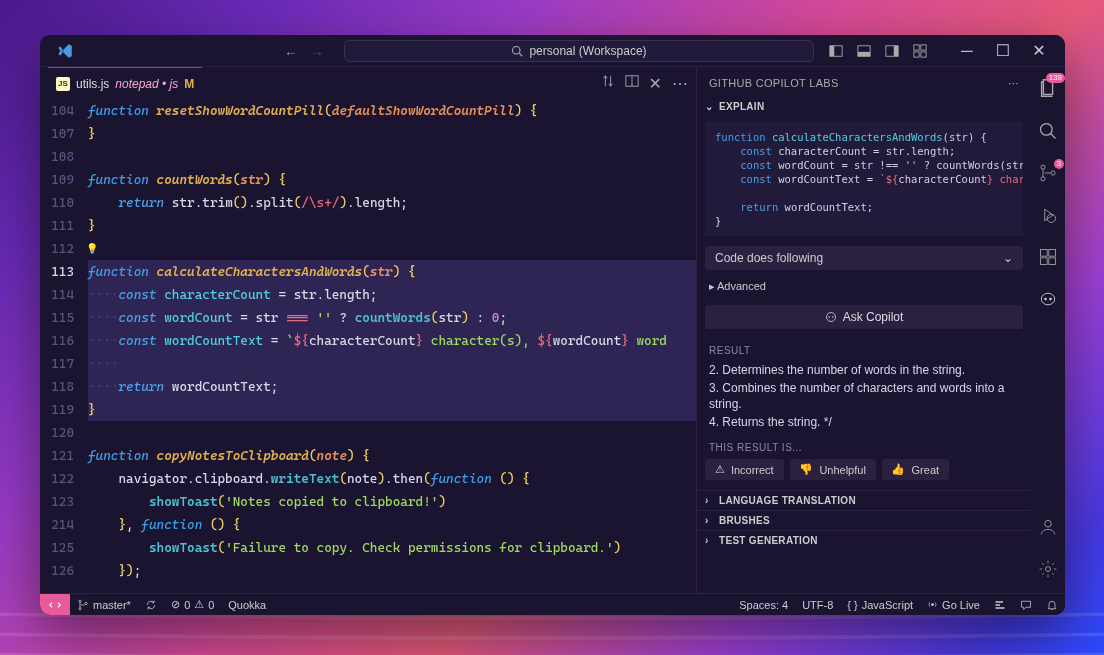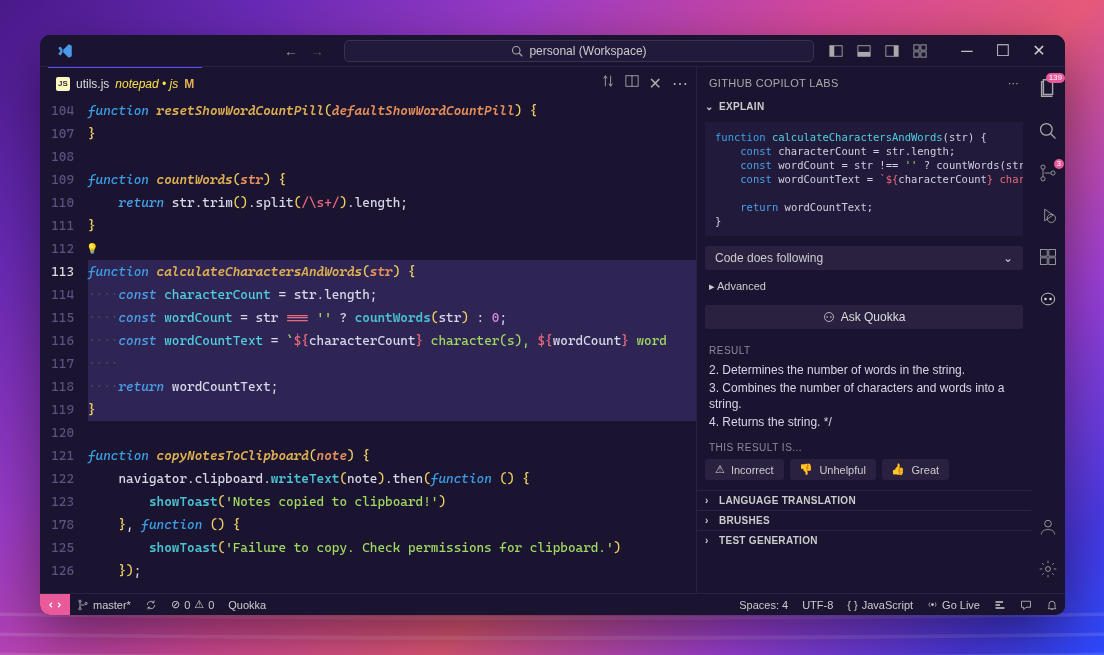--- a/index.html
+++ b/index.html
@@ -29,21 +29,21 @@
 .titlebar-right > * { cursor: pointer; }
 .win-controls { display: flex; gap: 0; margin-left: 8px; }
 .win-btn { width: 36px; height: 32px; display: flex; align-items: center; justify-content: center; color: #ccc; cursor: pointer; }
 
 .body { flex: 1; display: flex; min-height: 0; }
 
 .editor-col { flex: 1; display: flex; flex-direction: column; min-width: 0; }
 .tabbar { height: 32px; display: flex; align-items: center; background: #1a1430; padding: 0 8px; }
 .tab { display: flex; align-items: center; gap: 6px; padding: 0 8px; height: 100%; color: #ddd; font-size: 12px; border-top: 1px solid #5a4aff; }
 .tab-icon { width: 14px; height: 14px; background: #fef9c3; color: #333; font-size: 8px; font-weight: bold; display: flex; align-items: center; justify-content: center; border-radius: 2px; }
-.tab-desc { color: #fde047; font-style: italic; }
+.tab-desc { color: #f9a8d4; font-style: italic; }
 .tab-m { color: #e0b050; font-weight: bold; }
 .tab-actions { margin-left: auto; display: flex; gap: 10px; color: #aaa; }
 .tab-actions > * { cursor: pointer; }
 
 .code-area { flex: 1; display: flex; overflow: hidden; font-family: 'Cascadia Code', Consolas, monospace; font-size: 13px; line-height: 23px; }
 .gutter { width: 48px; text-align: right; padding-right: 14px; color: #5a5480; user-select: none; }
 .gutter .current { color: #ddd; }
 .code { flex: 1; white-space: pre; color: #d8d8e8; position: relative; }
 .code .line { height: 23px; }
 .hl-block { background: #2e2555; }
@@ -188,21 +188,21 @@
               <div>114</div>
               <div>115</div>
               <div>116</div>
               <div>117</div>
               <div>118</div>
               <div>119</div>
               <div>120</div>
               <div>121</div>
               <div>122</div>
               <div>123</div>
-              <div>178</div>
+              <div>214</div>
               <div>125</div>
               <div>126</div>
             </div>
           <div class="code" id="code"><div class="line"><span class="kw">function </span><span class="fnname">resetShowWordCountPill</span><span class="brace">(</span><span class="param">defaultShowWordCountPill</span><span class="brace">) </span><span class="brace">{</span></div><div class="line"><span class="brace">}</span></div><div class="line"></div><div class="line"><span class="kw">function </span><span class="fnname">countWords</span><span class="brace">(</span><span class="param">str</span><span class="brace">) </span><span class="brace">{</span></div><div class="line"><span>    </span><span class="cst">return </span><span>str</span><span>.trim</span><span class="brace">()</span><span>.split</span><span class="brace">(</span><span class="regex">/</span><span class="regex">\s+</span><span class="regex">/</span><span class="brace">)</span><span>.length;</span></div><div class="line"><span class="brace">}</span></div><div class="line"><span class="bulb" style="font-size: 10px;">💡</span></div><div class="line hl-block"><span class="kw">function </span><span class="fnname">calculateCharactersAndWords</span><span class="brace">(</span><span class="param">str</span><span class="brace">) </span><span class="brace">{</span></div><div class="line hl-block"><span class="dim">····</span><span class="cst">const </span><span class="prop">characterCount</span><span> = str.length;</span></div><div class="line hl-block"><span class="dim">····</span><span class="cst">const </span><span class="prop">wordCount</span><span> = str </span><span class="op">===</span><span> </span><span class="str">''</span><span> ? </span><span class="fn">countWords</span><span class="brace">(</span><span>str</span><span class="brace">)</span><span> : </span><span class="num">0</span><span>;</span></div><div class="line hl-block"><span class="dim">····</span><span class="cst">const </span><span class="prop">wordCountText</span><span> = </span><span class="str">`</span><span class="tmplx">${</span><span>characterCount</span><span class="tmplx">}</span><span class="str"> character(s), </span><span class="tmplx">${</span><span>wordCount</span><span class="tmplx">}</span><span class="str"> word</span></div><div class="line hl-block"><span class="dim">····</span></div><div class="line hl-block"><span class="dim">····</span><span class="cst">return </span><span>wordCountText;</span></div><div class="line hl-block"><span class="brace">}</span></div><div class="line"></div><div class="line"><span class="kw">function </span><span class="fnname">copyNotesToClipboard</span><span class="brace">(</span><span class="param">note</span><span class="brace">) </span><span class="brace">{</span></div><div class="line"><span>    navigator.clipboard.</span><span class="fn">writeText</span><span class="brace">(</span><span>note</span><span class="brace">)</span><span>.then</span><span class="brace">(</span><span class="kw">function </span><span class="brace">() {</span></div><div class="line"><span>        </span><span class="fn">showToast</span><span class="brace">(</span><span class="str">'Notes copied to clipboard!'</span><span class="brace">)</span></div><div class="line"><span>    </span><span class="brace">}</span><span>, </span><span class="kw">function </span><span class="brace">() {</span></div><div class="line"><span>        </span><span class="fn">showToast</span><span class="brace">(</span><span class="str">'Failure to copy. Check permissions for clipboard.'</span><span class="brace">)</span></div><div class="line"><span>    </span><span class="brace">}</span><span class="brace">)</span><span>;</span></div></div>
         </div>
       </div>
 
       <div class="side-panel">
         <div class="side-header">
           <span>GITHUB COPILOT LABS</span>
@@ -225,21 +225,21 @@
           <span>Code does following</span>
           <span class="dd-chev">⌄</span>
         </div>
         <div class="advanced">▸ <span>Advanced</span></div>
         <div class="ask-btn">
           <svg width="12" height="12" viewBox="0 0 16 16">
               <circle cx="8" cy="8" r="6" stroke="#ddd" fill="none"></circle>
               <circle cx="5.5" cy="8" r="1" fill="#ddd"></circle>
               <circle cx="10.5" cy="8" r="1" fill="#ddd"></circle>
             </svg>
-          <span>Ask Quokka</span>
+          <span>Ask Copilot</span>
         </div>
 
         <div class="result-lbl">RESULT</div>
         <div id="result-lines">
             <div class="result-text">2. Determines the number of words in the string.</div>
             <div class="result-text">3. Combines the number of characters and words into a string.</div>
             <div class="result-text">4. Returns the string. */</div>
           </div>
 
         <div class="feedback-lbl">THIS RESULT IS...</div>

